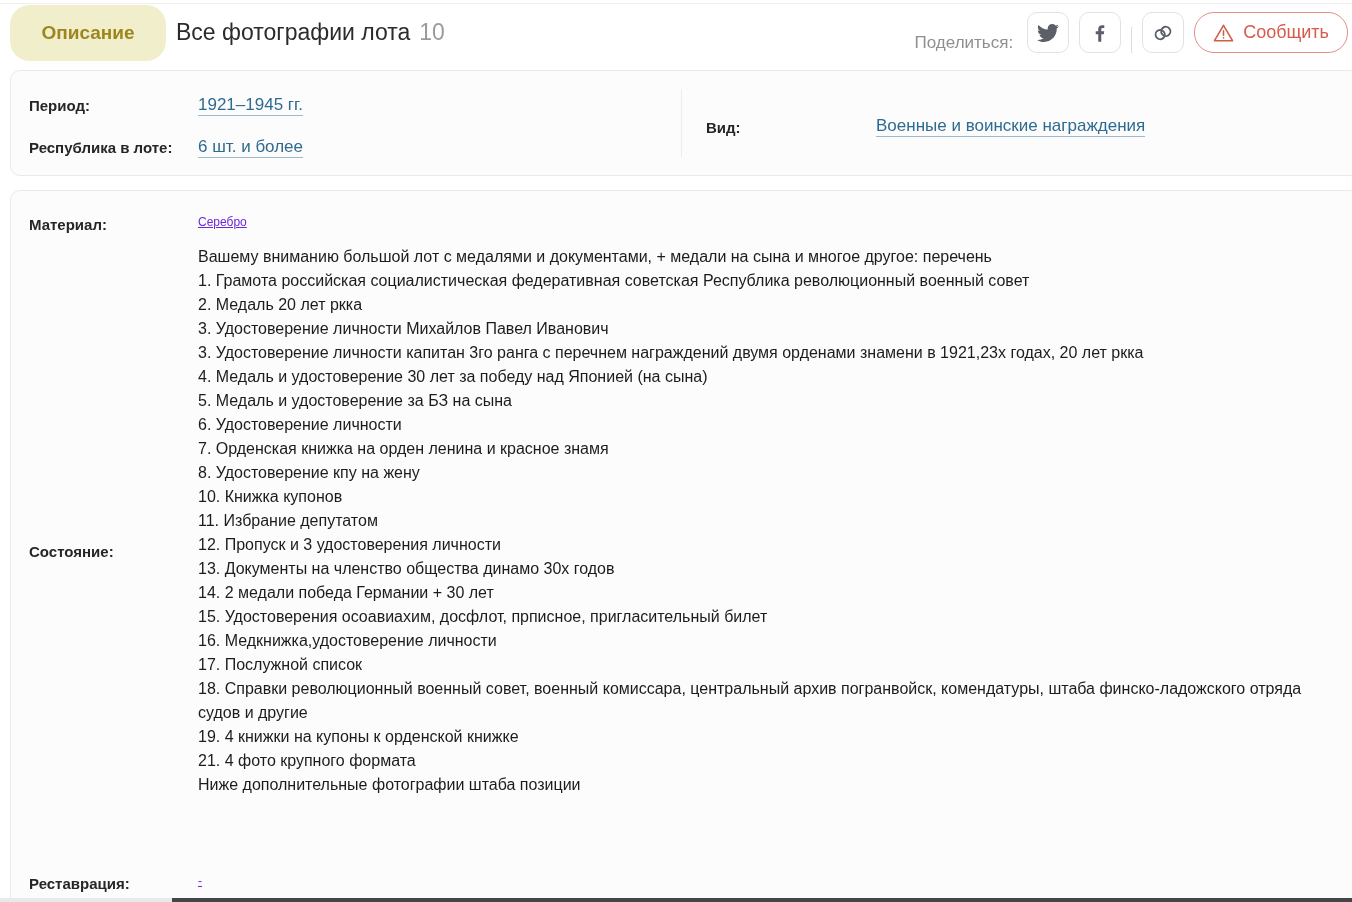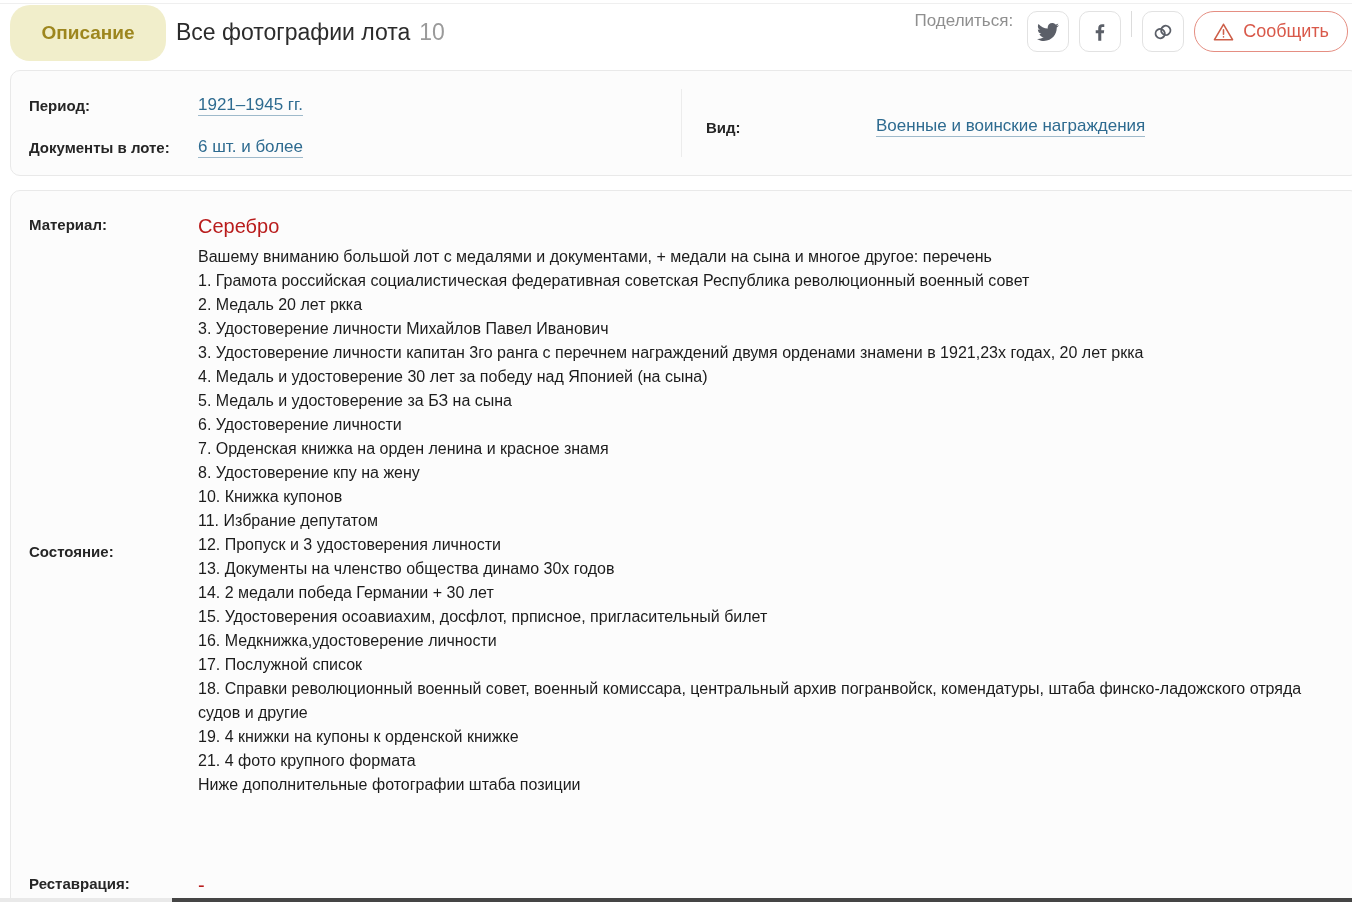--- a/index.html
+++ b/index.html
@@ -12,38 +12,38 @@
   .tab {
     position:absolute; left:10px; top:5px; height:56px; min-width:156px;
     background:#f1eecb; border-radius:20px; color:#9d861e; font-weight:bold;
     font-size:19px; line-height:56px; text-align:center; padding:0 30px; cursor:pointer;
   }
   .title { position:absolute; left:176px; top:0; height:64px; line-height:64px;
     font-size:23px; color:#2b2b2b; white-space:nowrap; }
   .title .count { color:#9a9a9a; margin-left:9px; }
 
   .header-right { position:absolute; right:4px; top:11px; height:42px;
-    display:flex; align-items:flex-start; gap:10px; }
+    display:flex; align-items:flex-end; gap:10px; }
   .share-label { color:#8f8f8f; font-size:17px; margin-right:4px; }
   .icon-btn { width:42px; height:41px; background:#fff; border:1px solid #e2e2e2;
     border-radius:10px; display:flex; align-items:center; justify-content:center; cursor:pointer; }
   .icon-btn svg { display:block; }
   .vdiv { width:1px; height:26px; background:#dcdcdc; }
   .report-btn { height:41px; background:#fff; border:1px solid #e58e82; border-radius:20px;
     display:flex; align-items:center; gap:9px; padding:0 18px; cursor:pointer;
     color:#d9594a; font-size:18px; font-family:"Liberation Sans", sans-serif; }
 
   
   .panel { position:absolute; left:10px; right:-8px; background:#fcfcfc;
     border:1px solid #e9e9e9; border-radius:10px; }
   .panel-summary { top:70px; height:106px; }
   .panel-details { top:190px; bottom:-12px; }
 
   .flabel { position:absolute; font-size:15px; font-weight:bold; color:#262626; white-space:nowrap; }
-  .fvalue { position:absolute; font-size:20px; color:#b91c1c; white-space:nowrap; }
+  .fvalue { position:absolute; font-size:12px; color:#6d28d9; white-space:nowrap;text-decoration:underline; }
   a.link { font-size:17px; color:#2e6b90; text-decoration:none;
     border-bottom:1px solid rgba(46,107,144,.45); cursor:pointer; white-space:nowrap; }
   .pos-a { left:18px; top:26px; }
   .pos-b { left:187px; top:24px; }
   .pos-c { left:18px; top:68px; }
   .pos-d { left:187px; top:66px; }
   .summary-vline { position:absolute; left:670px; top:18px; bottom:18px; width:1px; background:#ececec; }
   .pos-e { left:695px; top:48px; }
   .pos-f { left:865px; top:45px; }
 
@@ -103,21 +103,21 @@
         <line x1="12" y1="16.4" x2="12" y2="16.6"></line>
       </svg>
       <span>Сообщить</span>
     </button>
   </div>
 
   <div class="panel panel-summary">
     <div class="flabel pos-a">Период:</div>
     <a class="link fvalue pos-b">1921–1945 гг.</a>
 
-    <div class="flabel pos-c">Документы в лоте:</div>
+    <div class="flabel pos-c">Республика в лоте:</div>
     <a class="link fvalue pos-d">6 шт. и более</a>
 
     <div class="summary-vline"></div>
 
     <div class="flabel pos-e">Вид:</div>
     <a class="link fvalue pos-f">Военные и воинские награждения</a>
   </div>
 
   <div class="panel panel-details">
     <div class="flabel pos-material-label">Материал:</div>

